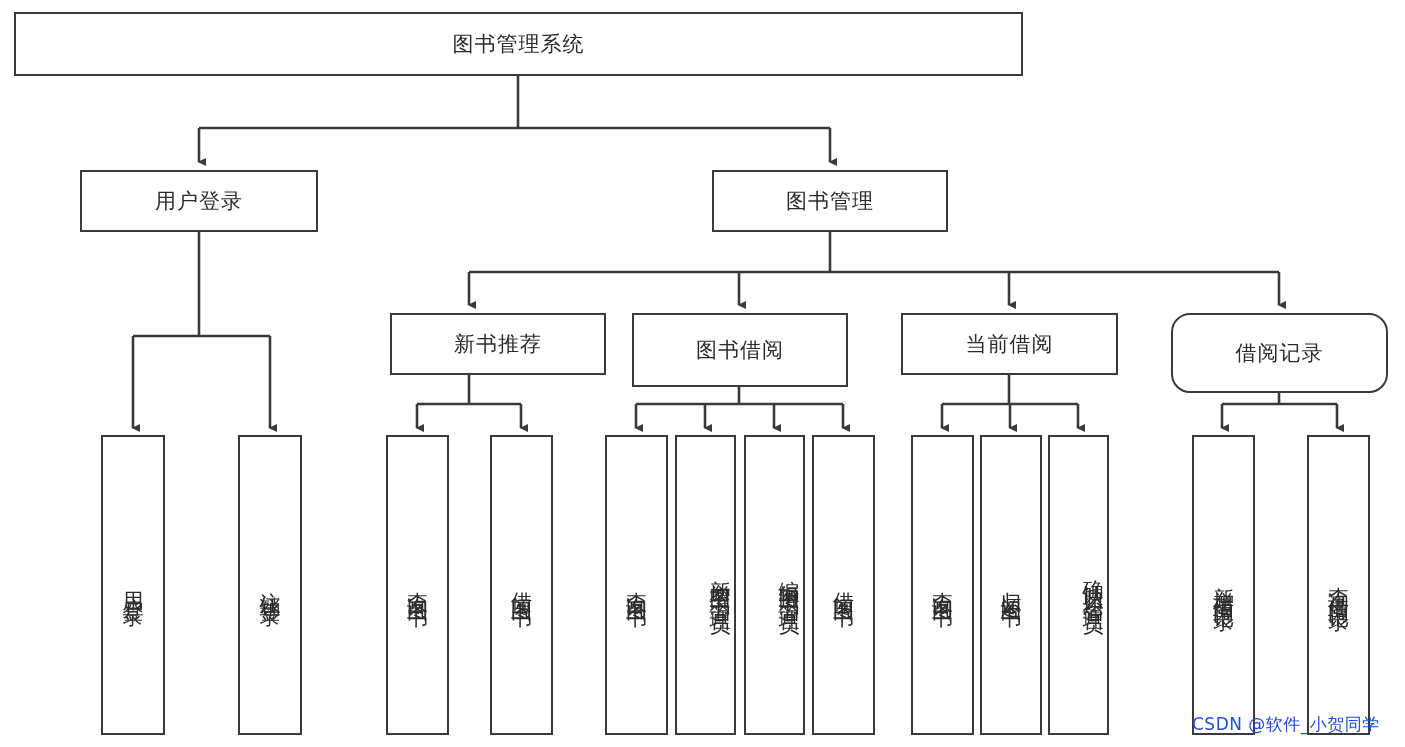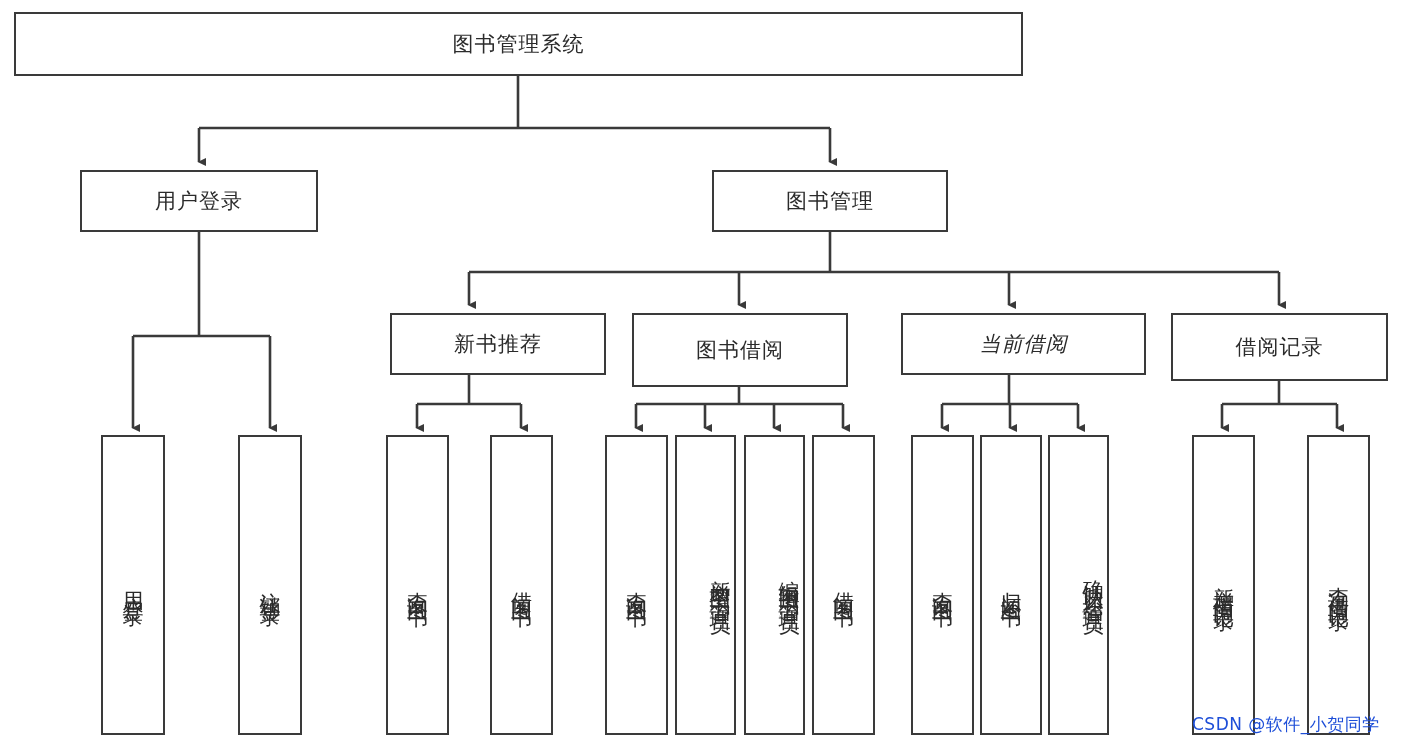--- a/index.html
+++ b/index.html
@@ -136,24 +136,24 @@
   <div class="node horizontal" style="left:712px; top:170px; width:236px; height:62px;">
     <span>图书管理</span>
   </div>
 
   <div class="node horizontal" style="left:362px; top:313px; width:216px; height:62px;margin-left:28px;">
     <span>新书推荐</span>
   </div>
   <div class="node horizontal" style="left:632px; top:313px; width:216px; height:74px;">
     <span>图书借阅</span>
   </div>
-  <div class="node horizontal" style="left:901px; top:313px; width:245px; height:62px;font-style:italic;">
+  <div class="node horizontal" style="left:901px; top:313px; width:217px; height:62px;">
     <span>当前借阅</span>
   </div>
-  <div class="node horizontal" style="left:1171px; top:313px; width:217px; height:68px;">
+  <div class="node horizontal" style="left:1171px; top:313px; width:217px; height:80px;border-radius:19px;">
     <span>借阅记录</span>
   </div>
 
   <div class="node vertical" style="left:101px; top:435px; width:64px; height:300px;">
     <span class="vtext">用户登录</span>
   </div>
   <div class="node vertical" style="left:238px; top:435px; width:64px; height:300px;">
     <span class="vtext">注销登录</span>
   </div>
 

